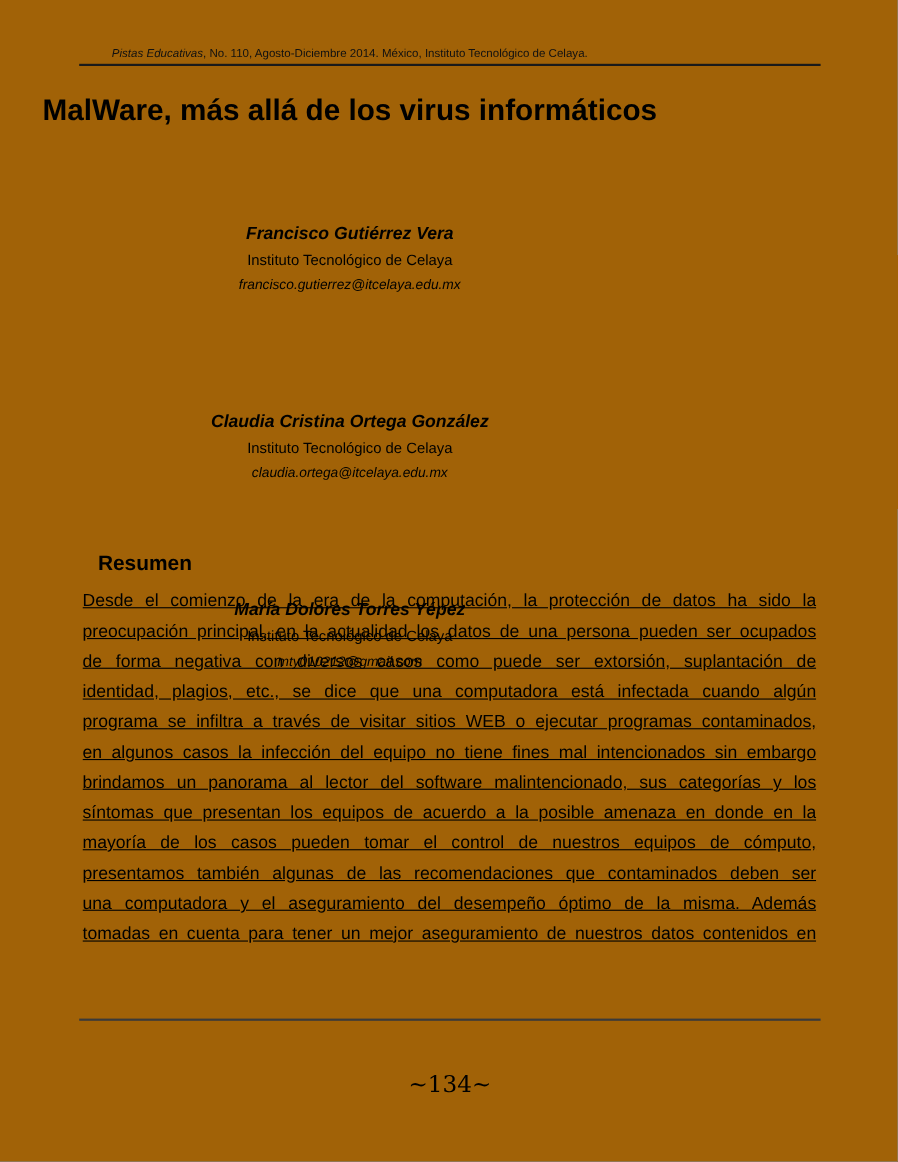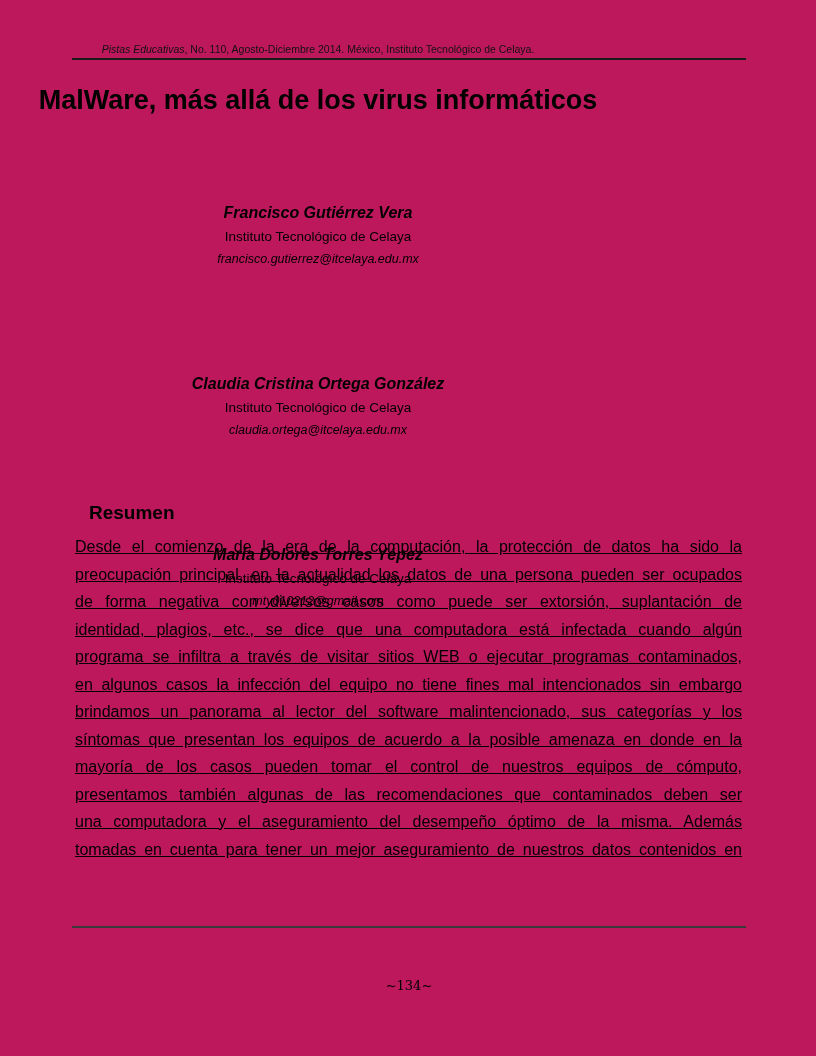--- a/index.html
+++ b/index.html
@@ -1,20 +1,20 @@
 <!DOCTYPE html>
 <html><head>
 <meta charset="utf-8">
 <style>
   html,body{margin:0;padding:0;background:#888;}
   .page{
     position:relative;
     width:816px;height:1056px;
     margin:0 auto;
-    background:#be185d;
+    background:#a16207;
     font-family:"Liberation Sans",sans-serif;
     color:#000;
     overflow:hidden;
   }
   .col{position:absolute;left:72px;width:674px;}
   .shift{position:relative;left:-19px;}
   .header-text{
     top:42px;
     text-align:center;
     font-size:10.5px;
@@ -54,21 +54,21 @@
   .paragraph .pline{
     text-align:justify;
     text-align-last:justify;
     overflow:hidden;
     height:27.5px;
   }
   .footer-rule{top:926px;height:2px;background:#3a3a3a;}
   .footer-page{
     top:974px;text-align:center;
     font-family:"DejaVu Serif","Liberation Serif",serif;
-    font-size:13px;line-height:24px;
+    font-size:21px;line-height:24px;
   }
 </style>
 </head>
 <body>
 
 <div class="page">
 
   <div class="col header-text shift">
     <span class="journal">Pistas Educativas</span><span>, No. 110, Agosto-Diciembre 2014. México, Instituto Tecnológico de Celaya.</span>
   </div>

